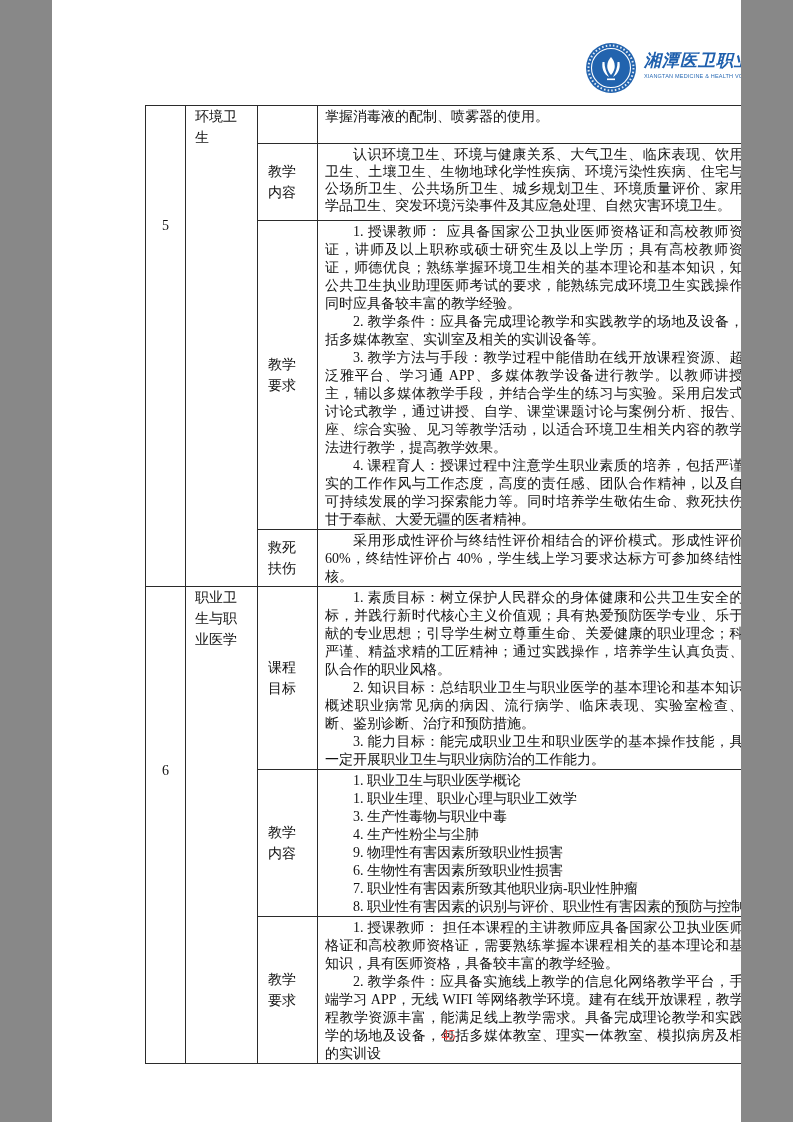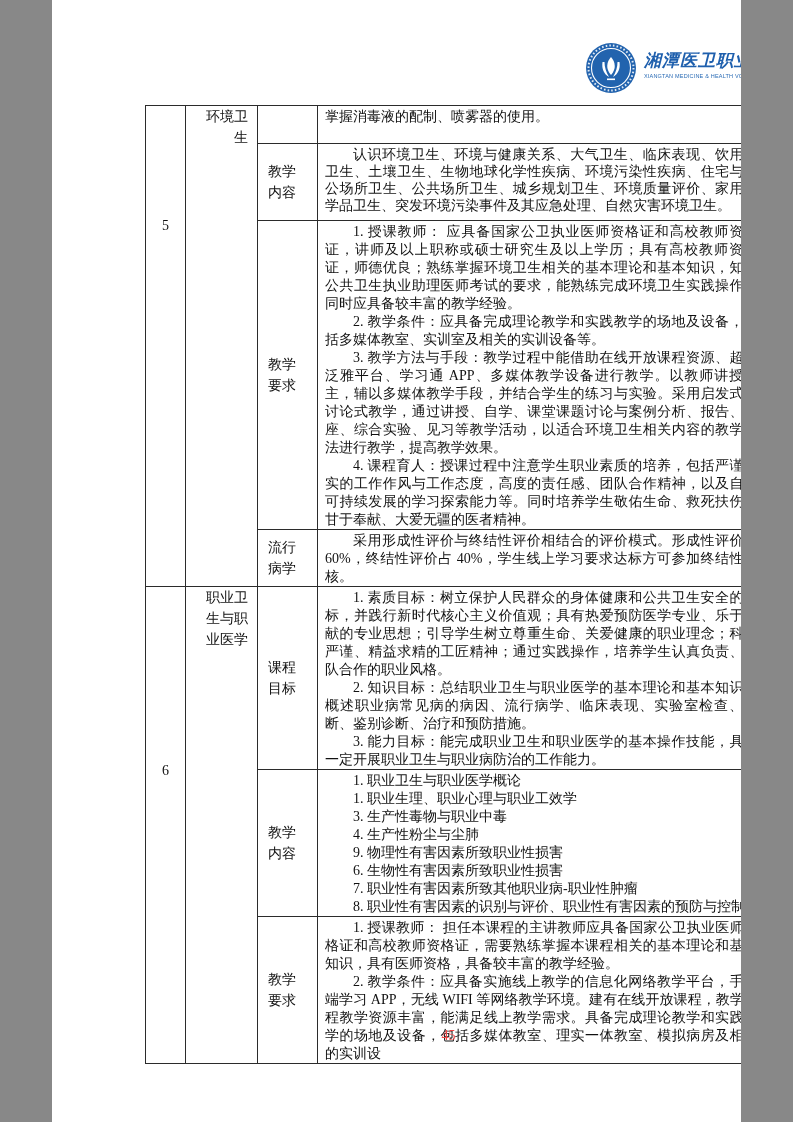--- a/index.html
+++ b/index.html
@@ -44,21 +44,21 @@
   }
   col.c-no     { width: 40px; }
   col.c-course { width: 72px; }
   col.c-label  { width: 60px; }
   col.c-body   { width: 450px; }
 
   td.no-cell {
     text-align: center; font-size: 14px;
   }
   td.no-cell .no-val { display: block; }
-  td.course-cell { text-align: right; padding: 0 9px; line-height: 21px; }
+  td.course-cell { text-align: left; padding: 0 9px; line-height: 21px; }
   td.label-cell {
     vertical-align: middle; 
     padding: 0 10px; line-height: 21px;
   }
   td.body-cell {
     padding: 2px 9px 0 7px;
     line-height: 18px;
     text-align: justify;
   }
   .para { text-indent: 2em; }
@@ -136,21 +136,21 @@
       <td class="body-cell">
         <p class="para">1. 授课教师： 应具备国家公卫执业医师资格证和高校教师资格证，讲师及以上职称或硕士研究生及以上学历；具有高校教师资格证，师德优良；熟练掌握环境卫生相关的基本理论和基本知识，知晓公共卫生执业助理医师考试的要求，能熟练完成环境卫生实践操作，同时应具备较丰富的教学经验。</p>
         <p class="para">2. 教学条件：应具备完成理论教学和实践教学的场地及设备，包括多媒体教室、实训室及相关的实训设备等。</p>
         <p class="para">3. 教学方法与手段：教学过程中能借助在线开放课程资源、超星泛雅平台、学习通 APP、多媒体教学设备进行教学。以教师讲授为主，辅以多媒体教学手段，并结合学生的练习与实验。采用启发式、讨论式教学，通过讲授、自学、课堂课题讨论与案例分析、报告、讲座、综合实验、见习等教学活动，以适合环境卫生相关内容的教学方法进行教学，提高教学效果。</p>
         <p class="para">4. 课程育人：授课过程中注意学生职业素质的培养，包括严谨务实的工作作风与工作态度，高度的责任感、团队合作精神，以及自身可持续发展的学习探索能力等。同时培养学生敬佑生命、救死扶伤、甘于奉献、大爱无疆的医者精神。</p>
       </td>
     </tr>
 
     <tr style="height:35px;">
       <td class="label-cell">
-        <span>流行病学</span>
+        <span>救死扶伤</span>
       </td>
       <td class="body-cell tight">
         <p class="para">采用形成性评价与终结性评价相结合的评价模式。形成性评价占60%，终结性评价占 40%，学生线上学习要求达标方可参加终结性考核。</p>
       </td>
     </tr>
 
     <tr style="height:182px;">
       <td class="no-cell pad-r6" rowspan="3">
         <span class="no-val">6</span>
       </td>

